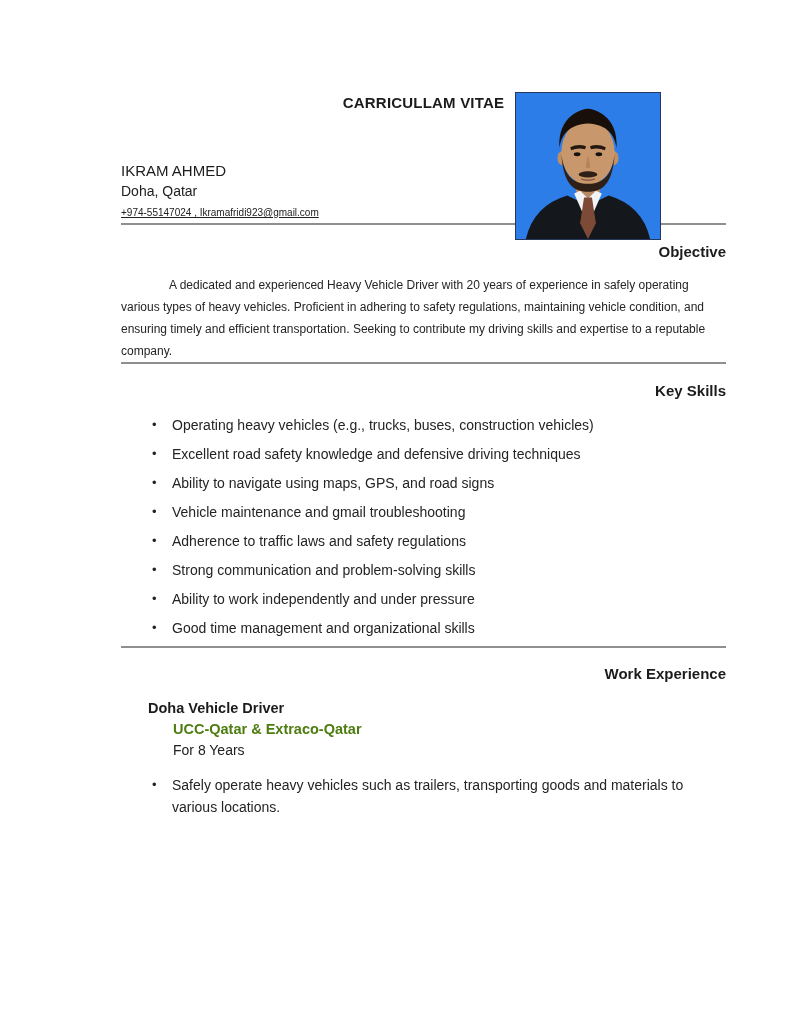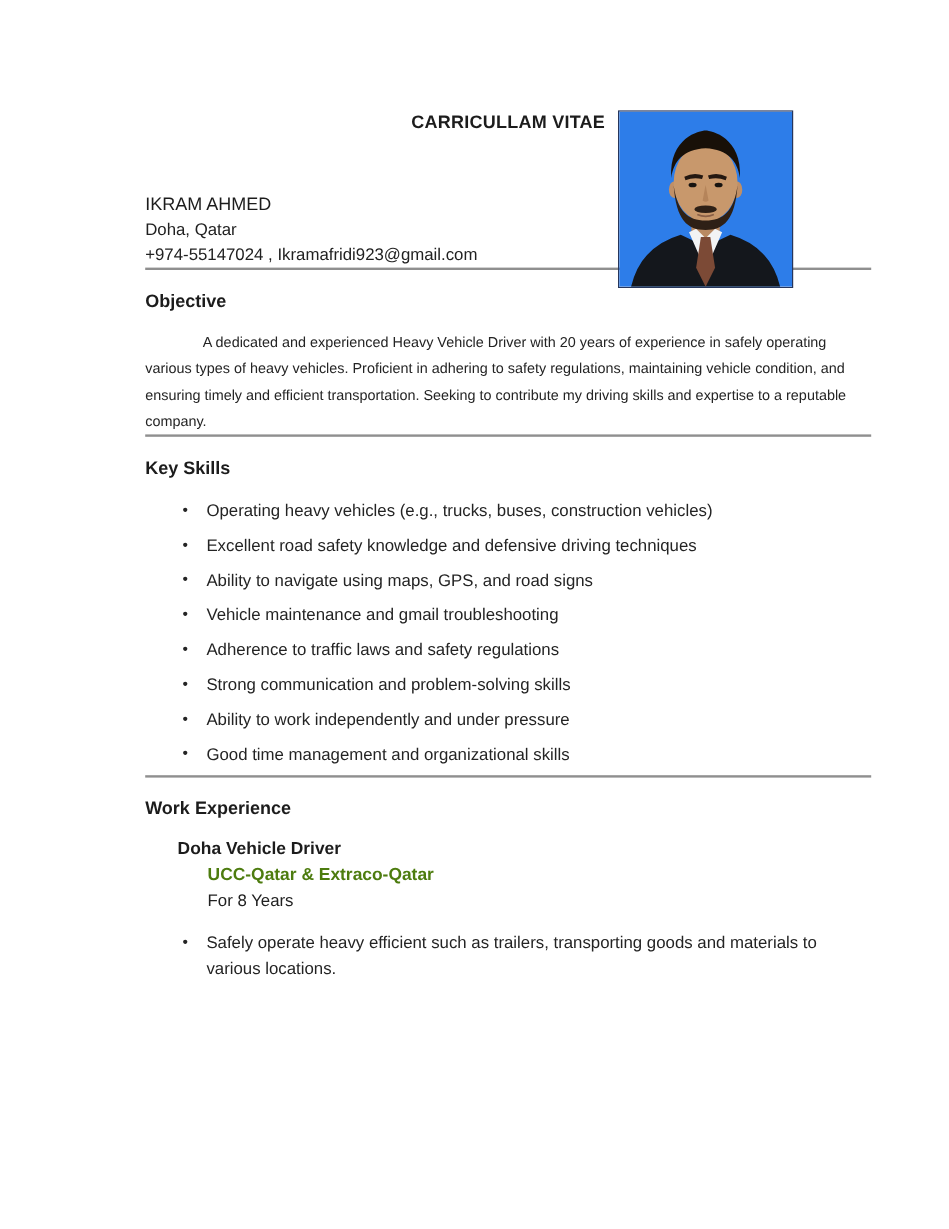--- a/index.html
+++ b/index.html
@@ -21,37 +21,38 @@
     font-size: 15px;
     font-weight: 700;
     line-height: 17px;
     letter-spacing: 0.2px;
     color: #1c1c1c;
   }
 
   .person { margin-top: 49px; }
   .person-name  { font-size: 15px; font-weight: 400; line-height: 21px; color: #1c1c1c; }
   .person-location { font-size: 14px; line-height: 21px; }
-  .person-contact  { font-size: 14px; line-height: 21px; }
+  .person-contact  { font-size: 10px; line-height: 21px; text-decoration: underline; }
 
   hr.divider {
     border: none;
     border-top: 2px solid #8f8f8f;
     margin: 0;
     height: 0;
   }
   .hr1 { margin-top: 15px; }
   .hr2 { margin-top: 23px; }
   .hr3 { margin-top: 22px; }
 
   .section-heading {
     font-size: 15px;
     font-weight: 700;
     line-height: 16px;
     color: #1c1c1c;
+    text-align: right;
   }
   .objective-heading { margin-top: 19px; }
   .objective-body {
     margin: 14px 0 0 0;
     font-size: 12px;
     line-height: 22px;
     text-indent: 48px;
     color: #242424;
   }
 
@@ -166,17 +167,17 @@
       <li><span class="bullet-dot">•</span><span>Good time management and organizational skills</span></li>
     </ul>
 
     <hr class="divider hr3">
 
     <div class="section-heading we-heading">Work Experience</div>
     <div class="we-job">Doha Vehicle Driver</div>
     <div class="we-company">UCC-Qatar &amp; Extraco-Qatar</div>
     <div class="we-duration">For 8 Years</div>
     <ul class="bullet-list we-bullets">
-      <li><span class="bullet-dot">•</span><span>Safely operate heavy efficient such as trailers, transporting goods and materials to various locations.</span></li>
+      <li><span class="bullet-dot">•</span><span>Safely operate heavy vehicles such as trailers, transporting goods and materials to various locations.</span></li>
     </ul>
 
   </div>
 </div>
 
 </body></html>

